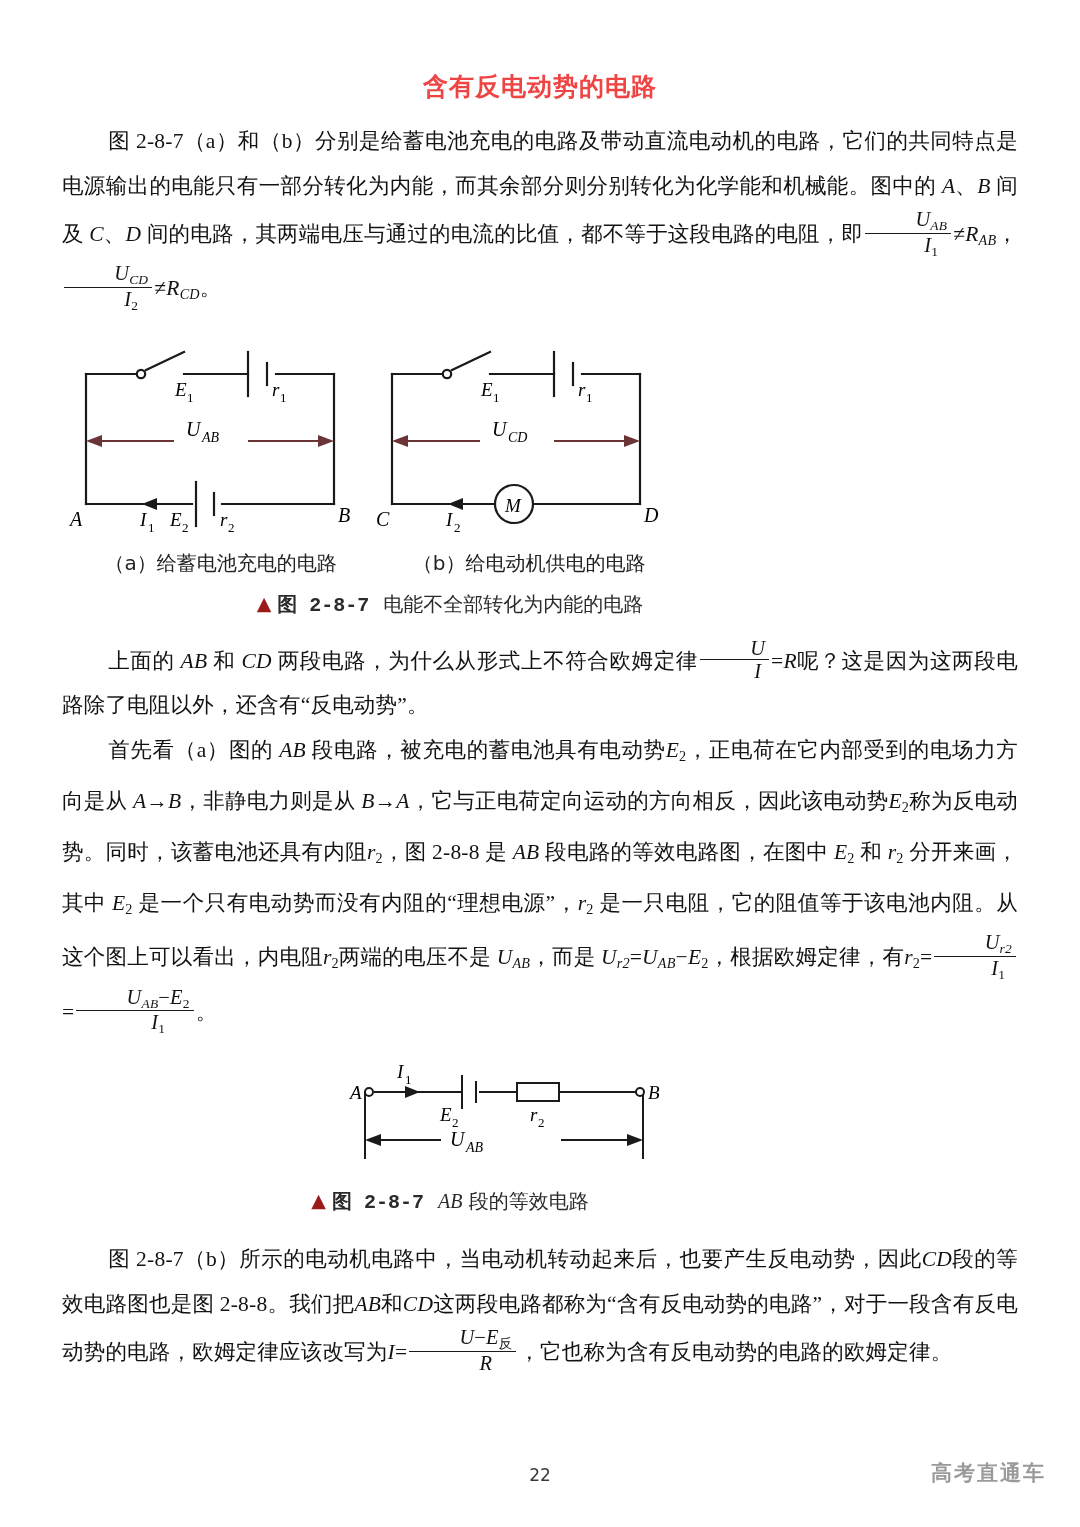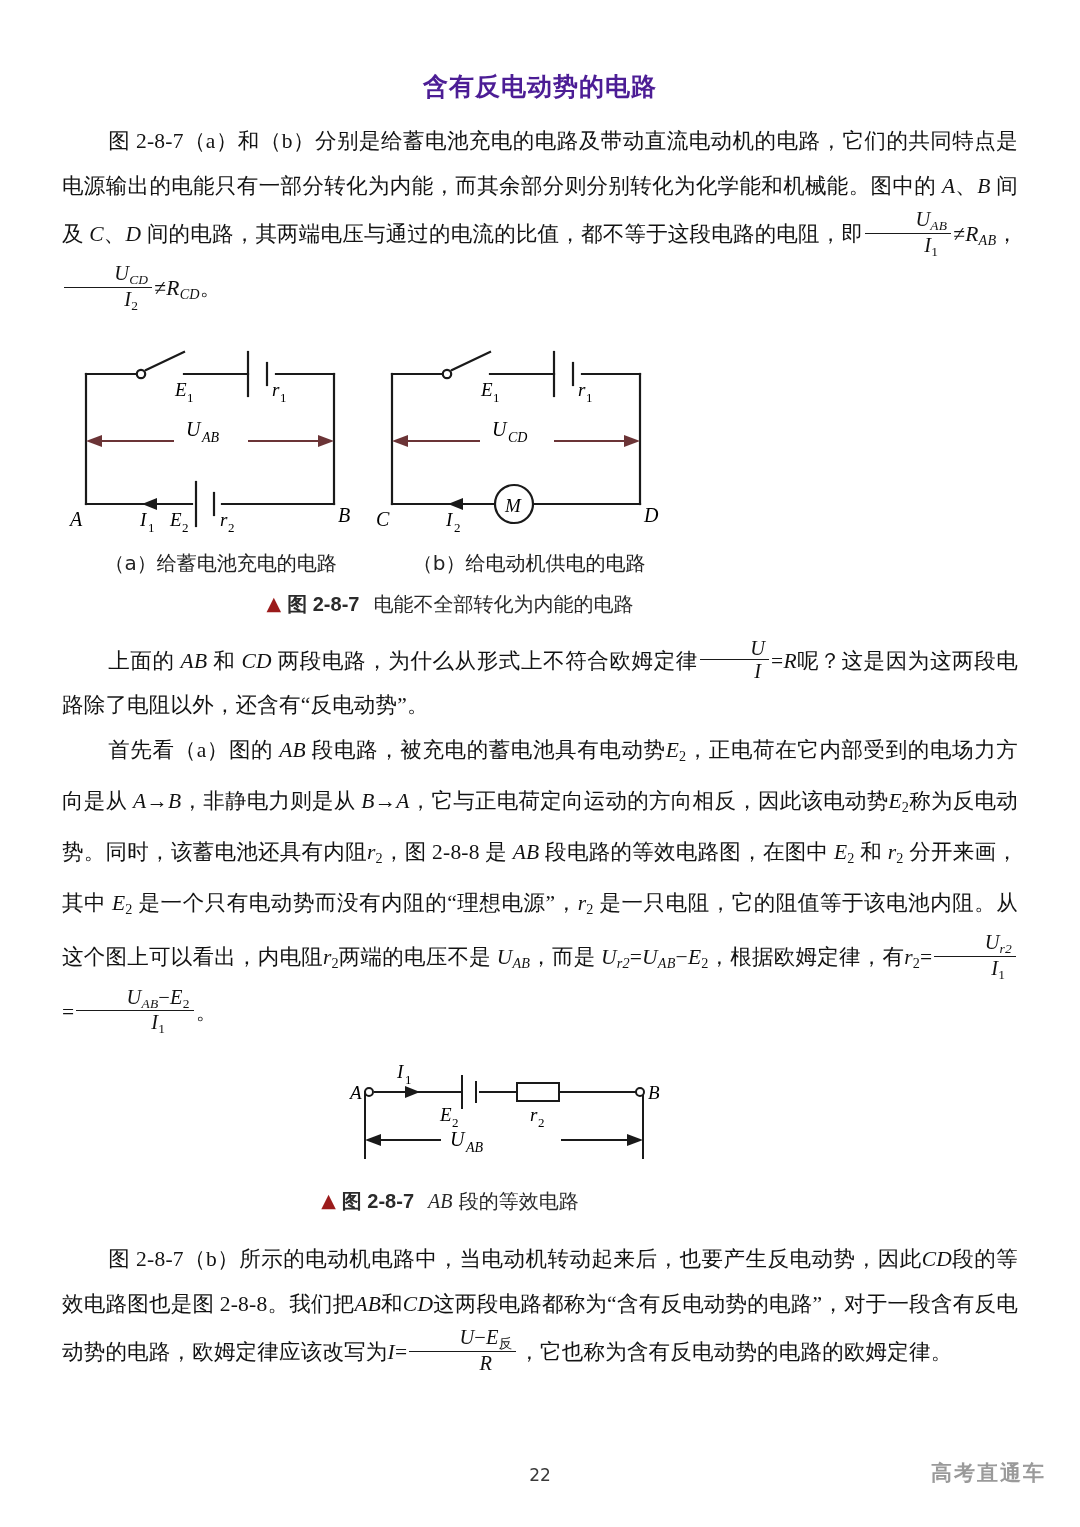--- a/index.html
+++ b/index.html
@@ -31,21 +31,21 @@
     width: 956px;
   }
 
   h1.doc-title {
     font-family: "DejaVu Sans", "Liberation Sans", sans-serif;
     font-size: 25px;
     font-weight: bold;
     text-align: center;
     margin: 12px 0 16px 0;
     letter-spacing: 1px;
-    color: #4c1d95;
+    color: #ef4444;
   }
 
   p.para {
     font-size: 21.5px;
     line-height: 45px;
     text-align: justify;
     text-justify: inter-ideograph;
     margin: 0 0 0 0;
     text-indent: 2.15em;
     letter-spacing: 0.2px;
@@ -88,21 +88,21 @@
     color: #2b2b2b;
     margin-top: 4px;
   }
   .fig-caption .tri {
     color: #9b1b1b;
     font-size: 19px;
     margin-right: 6px;
     vertical-align: 1px;
   }
   .fig-caption .figno {
-    font-family: Liberation Sans, sans-serif;
+    font-family: Liberation Mono, monospace;
     font-weight: bold;
   }
   .fig-caption .figtxt { margin-left: 14px; }
 
   .subcaps {
     display: flex;
     justify-content: center;
     gap: 76px;
     font-size: 20px;
     font-family: "DejaVu Sans", "Liberation Sans", sans-serif;

